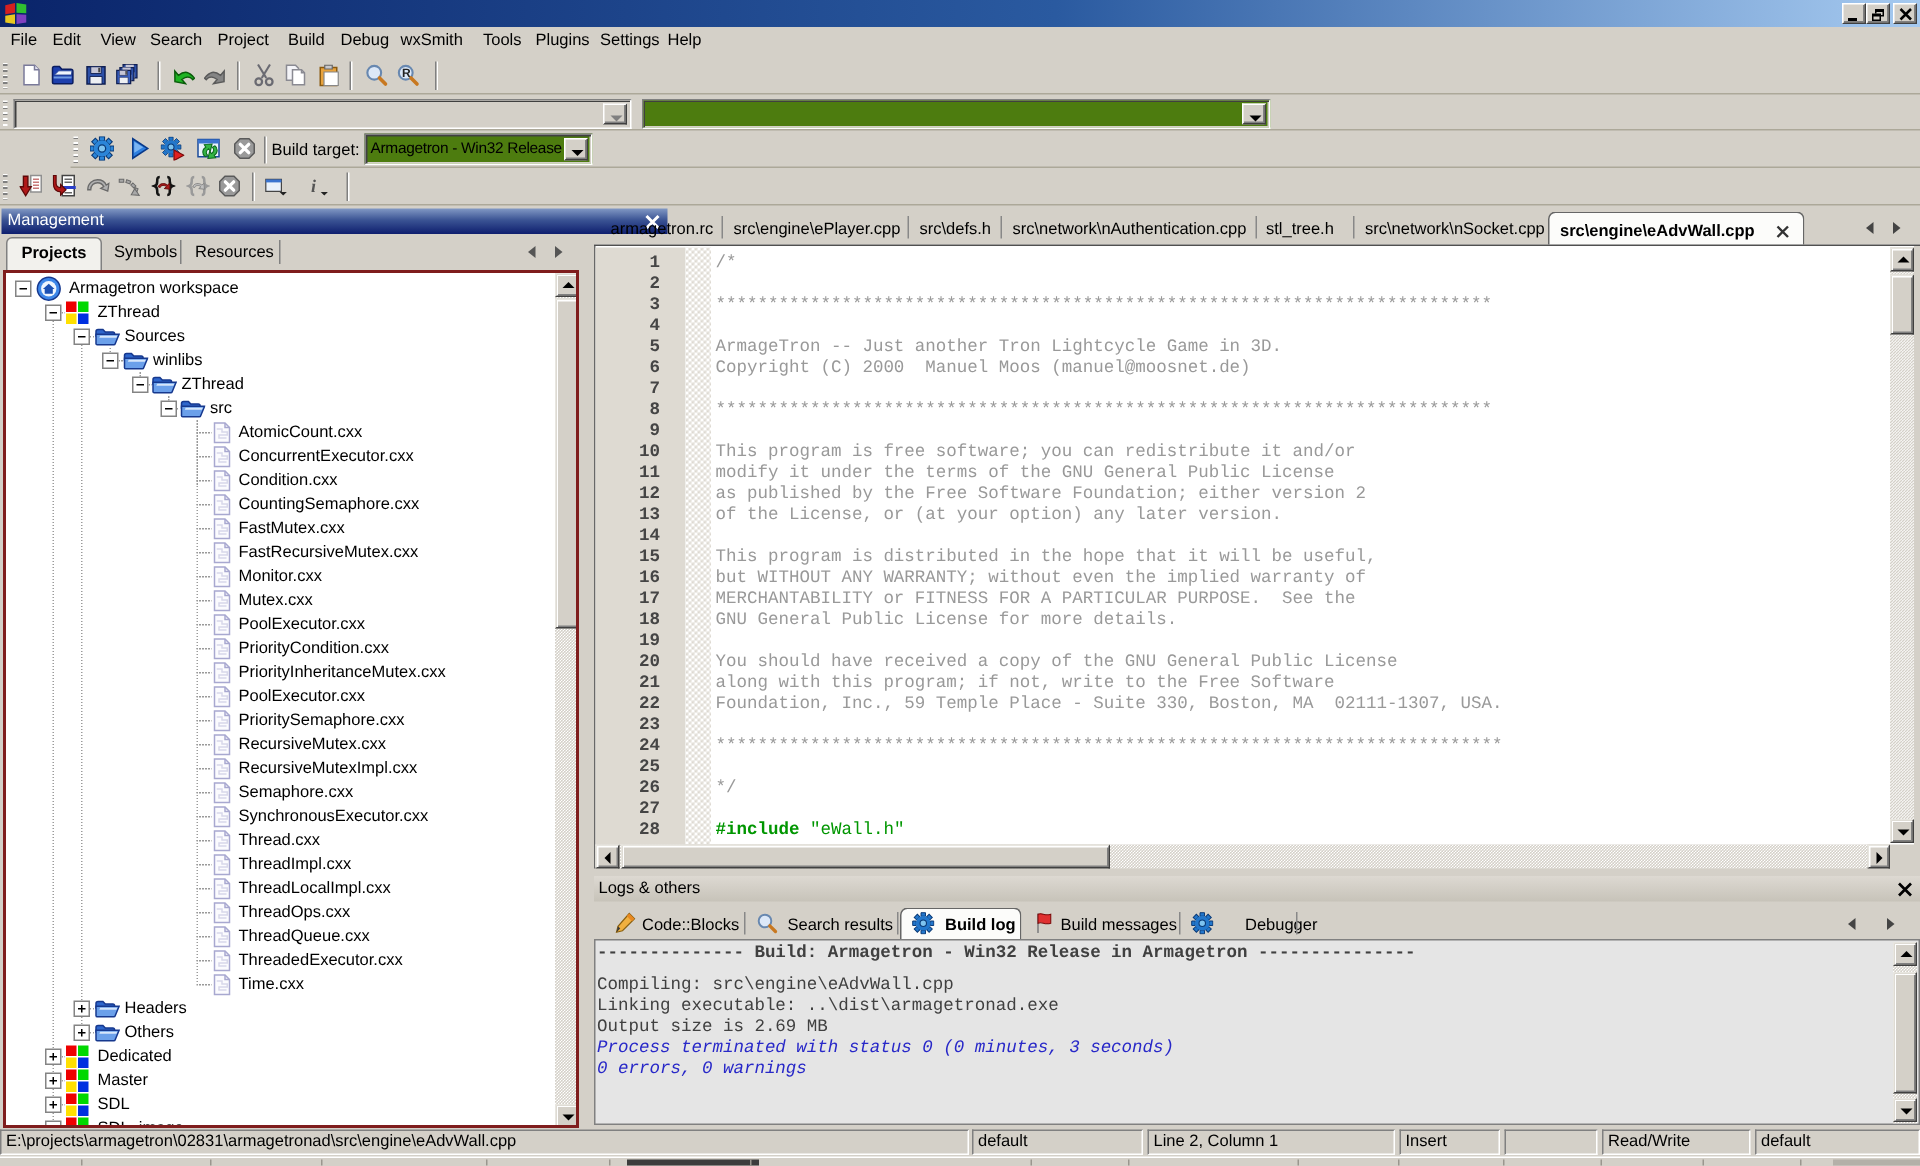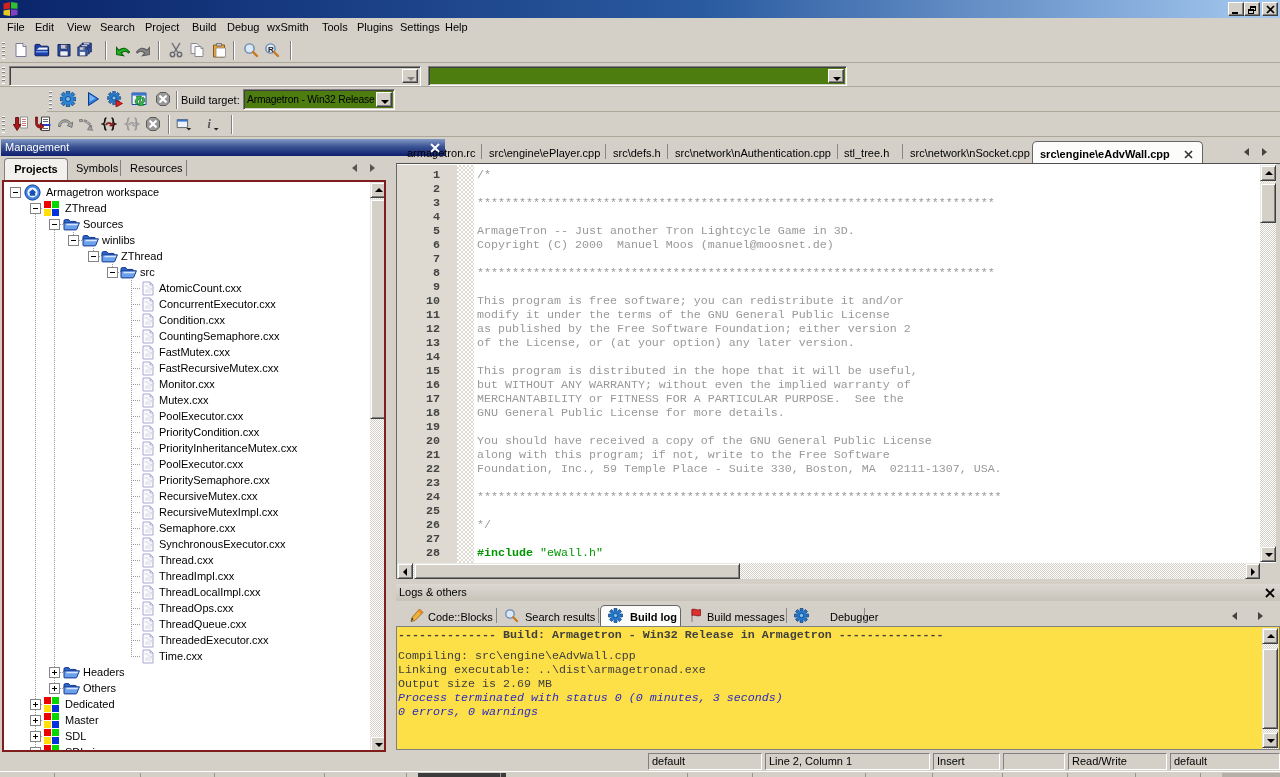--- a/index.html
+++ b/index.html
@@ -776,40 +776,41 @@
         </g>
       </svg>
     <span class="abs" style="left:234px; top:10px; font-size:11px; font-weight:bold;">Build log</span>
     <span class="tabtxt abs" style="left:311px; top:10px;">Build messages</span>
     <div class="abs" style="left:390px; top:7px; width:1px; height:15px; background:#888;"></div>
     <span class="tabtxt abs" style="left:434px; top:10px;">Debugger</span>
     <div class="abs" style="left:468px; top:7px; width:1px; height:15px; background:#888;"></div>
     <div class="arr" style="left:836px; top:11px; border:4px solid transparent; border-right:5px solid #444; border-left:none;"></div>
     <div class="arr" style="left:862px; top:11px; border:4px solid transparent; border-left:5px solid #444; border-right:none;"></div>
   </div>
-  <div id="logbody" class="abs" style="left:0; top:42px; width:884px; height:124px; background:#fde047; border:1px solid #808080;">
+  <div id="logbody" class="abs" style="left:0; top:42px; width:884px; height:124px; background:#e5e5e5; border:1px solid #808080;">
     <pre class="abs" style="left:1px; top:1px; font-size:11.67px; line-height:14px; color:#404040; font-weight:bold;">-------------- Build: Armagetron - Win32 Release in Armagetron ---------------</pre>
     <pre class="abs" style="left:1px; top:22px; font-size:11.67px; line-height:14px; color:#404040;">Compiling: src\engine\eAdvWall.cpp
 Linking executable: ..\dist\armagetronad.exe
 Output size is 2.69 MB
 <span style="color:#2828c8;font-style:italic;">Process terminated with status 0 (0 minutes, 3 seconds)
 0 errors, 0 warnings</span></pre>
     <div class="sb" style="position:absolute; left:865px; top:1px; width:16px; height:121px;">
       <div class="sbbtn" style="left:0; top:0; width:16px; height:16px;">
           <div class="arr" style="left:4px; top:5px; border:4px solid transparent; border-bottom:4px solid #000; border-top:none;"></div>
         </div>
       <div class="sbthumb" style="left:0; top:20px; width:16px; height:81px;"></div>
       <div class="sbbtn" style="left:0; top:104px; width:16px; height:16px;">
           <div class="arr" style="left:4px; top:6px; border:4px solid transparent; border-top:4px solid #000; border-bottom:none;"></div>
         </div>
     </div>
   </div>
 </div>
 
 <div id="statusbar">
+  <div class="sfield" style="left:0; width:646px;">E:\projects\armagetron\02831\armagetronad\src\engine\eAdvWall.cpp</div>
   <div class="sfield" style="left:648px; width:114px;">default</div>
   <div class="sfield" style="left:765px; width:165px;">Line 2, Column 1</div>
   <div class="sfield" style="left:933px; width:67px;">Insert</div>
   <div class="sfield" style="left:1003px; width:62px;"></div>
   <div class="sfield" style="left:1068px; width:99px;">Read/Write</div>
   <div class="sfield" style="left:1170px; width:110px;">default</div>
 </div>
 <div id="taskbar" style="position:absolute; left:0; top:771px; width:1280px; height:6px; background:#d4d0c8; border-top:1px solid #fff;">
   <div class="abs" style="left:418px; top:1px; width:88px; height:5px; background:#3c3c3c;"></div>
   <div class="abs" style="left:1222px; top:1px; width:58px; height:5px; background:#b4b0a8;"></div>

